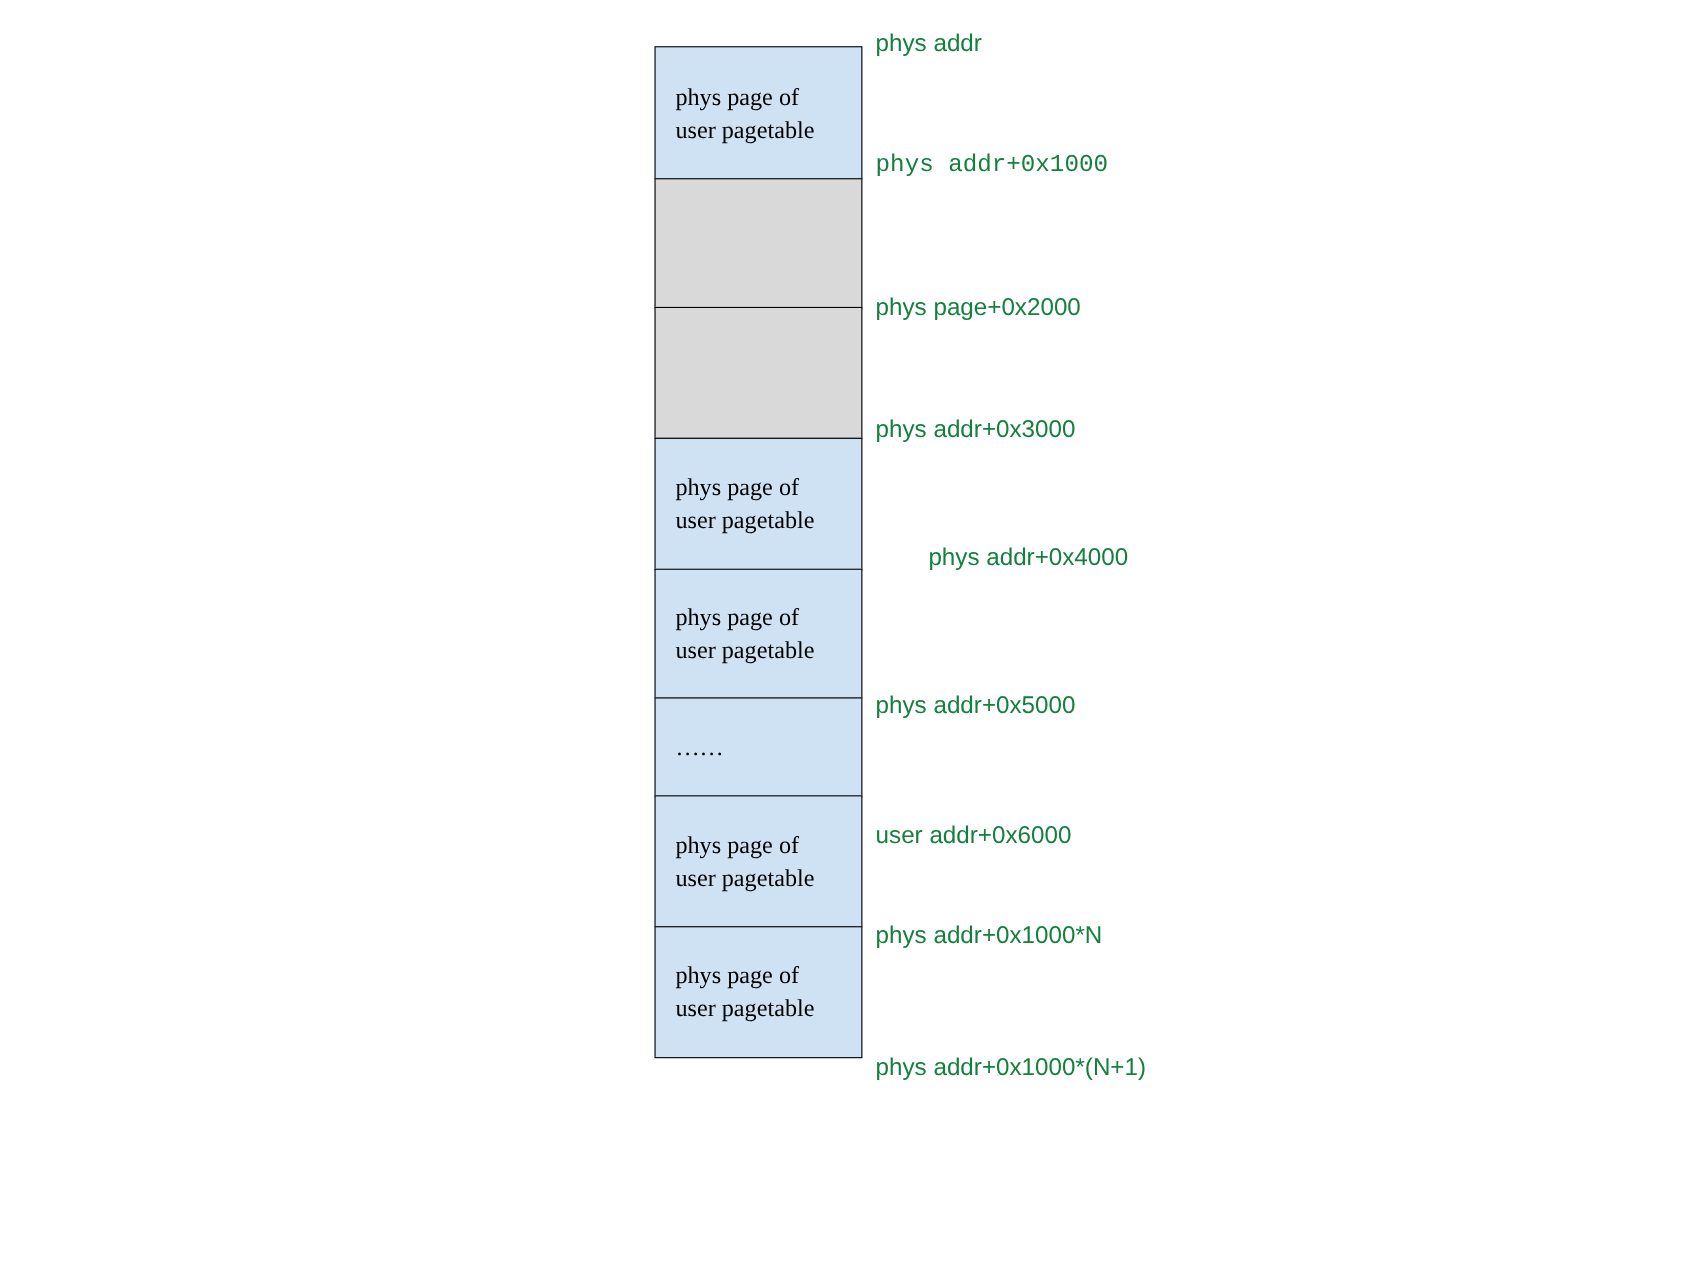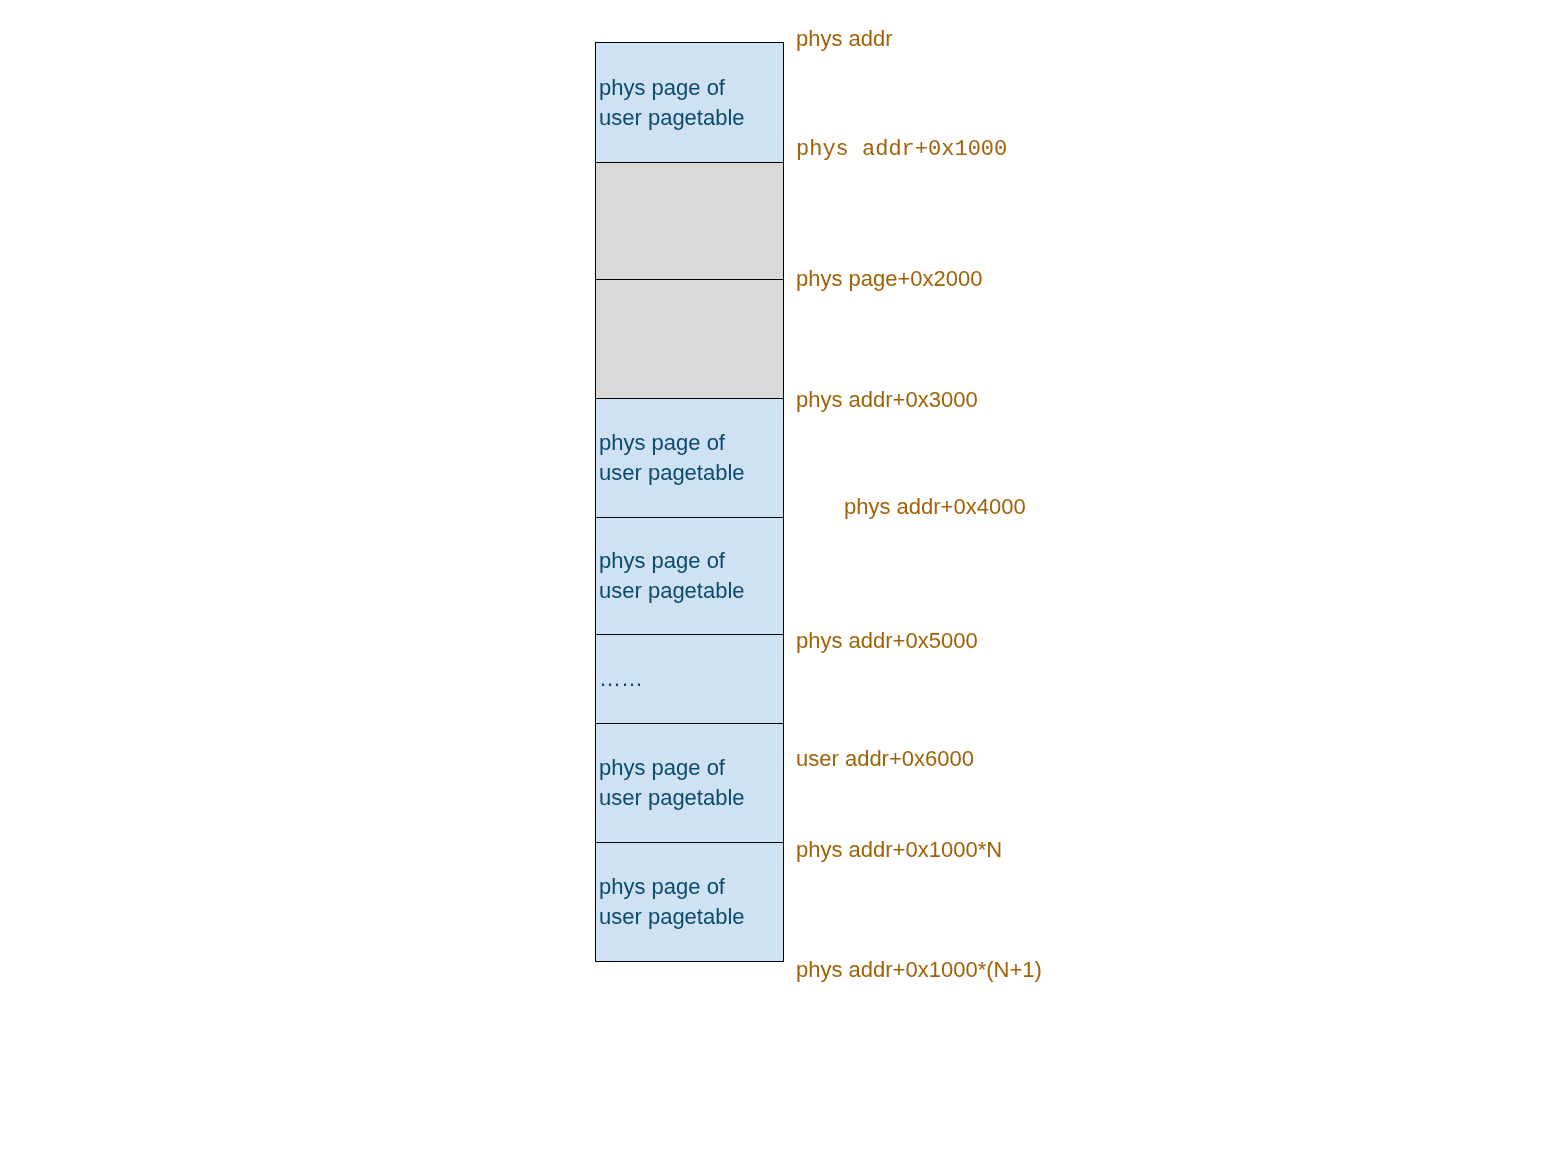--- a/index.html
+++ b/index.html
@@ -25,31 +25,32 @@
     box-sizing: border-box;
     border: 1.5px solid #000000;
     display: flex;
     align-items: center;
   }
   .segment + .segment {
     margin-top: -1.5px;
   }
   .segment-label {
     display: block;
-    padding: 0 10px 0 3px;
+    padding: 0 10px 0 18px;
     font-size: 22px;
     line-height: 30px;
-    color: #0c4a6e;
+    color: #000000;
+    font-family: Liberation Serif, serif;
   }
   .addr-label {
     position: absolute;
     left: 796px;
     font-size: 22px;
     line-height: 26px;
-    color: #a16207;
+    color: #15803d;
     white-space: nowrap;
   }
 </style>
 </head>
 <body>
 
 <div class="canvas">
   <div class="memory-column">
       <div class="segment" style="height: 121px; background: rgb(207, 226, 243);">
         <span class="segment-label" style="white-space: pre-line;">phys page of
@@ -78,20 +79,20 @@
       </div>
       <div class="segment" style="height: 120px; background: rgb(207, 226, 243);">
         <span class="segment-label" style="white-space: pre-line;">phys page of
 user pagetable</span>
       </div>
     </div>
   <div>
       <div class="addr-label" style="top: 26px;">phys addr</div>
       <div class="addr-label" style="top: 137px; font-family: Liberation Mono, monospace;">phys addr+0x1000</div>
       <div class="addr-label" style="top: 266px;">phys page+0x2000</div>
-      <div class="addr-label" style="top: 387px; text-align: center;">phys addr+0x3000</div>
+      <div class="addr-label" style="top: 377px; text-align: center;">phys addr+0x3000</div>
       <div class="addr-label" style="top: 494px; margin-left: 48px;">phys addr+0x4000</div>
       <div class="addr-label" style="top: 628px; text-align: right;">phys addr+0x5000</div>
       <div class="addr-label" style="top: 746px;">user addr+0x6000</div>
       <div class="addr-label" style="top: 837px;">phys addr+0x1000*N</div>
       <div class="addr-label" style="top: 957px;">phys addr+0x1000*(N+1)</div>
     </div>
 </div>
 
 </body></html>

